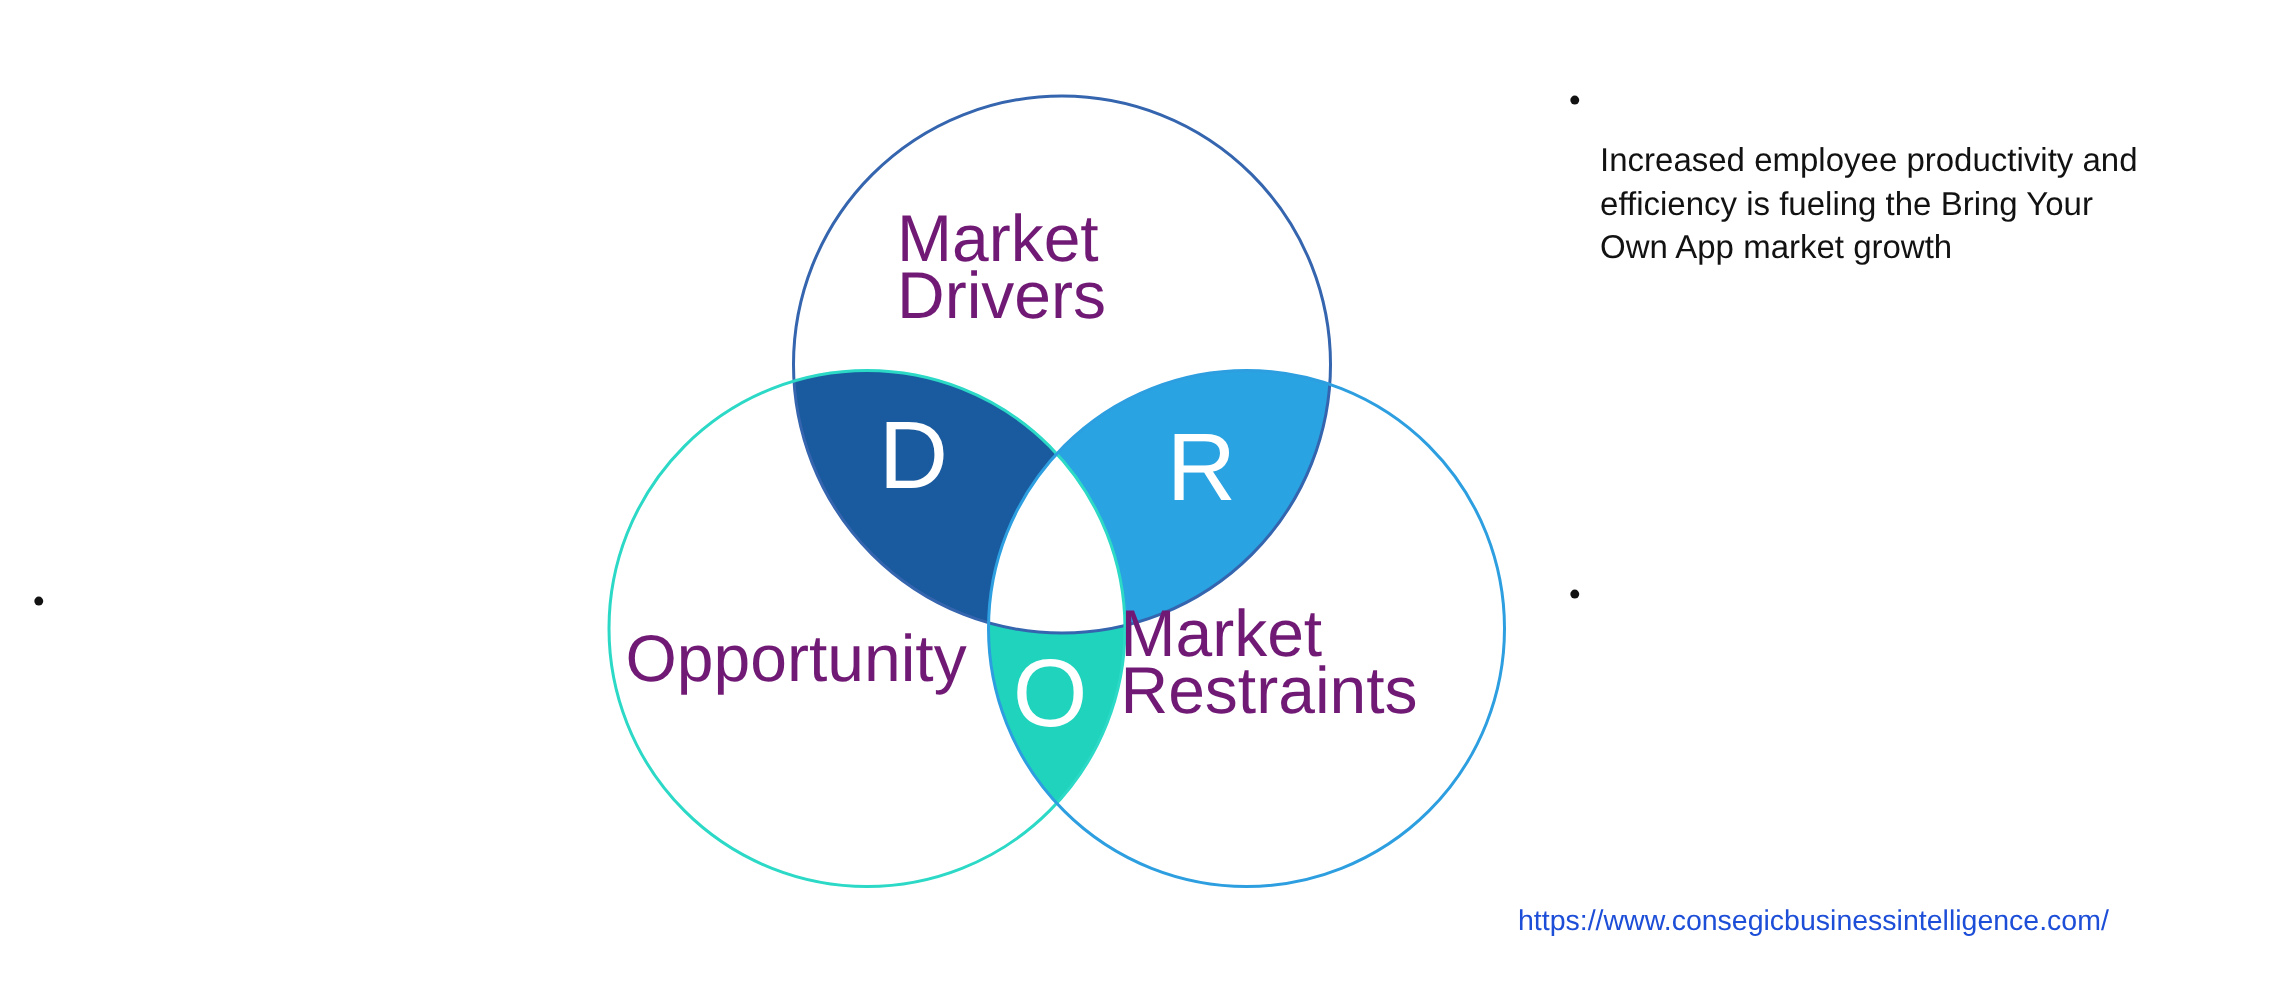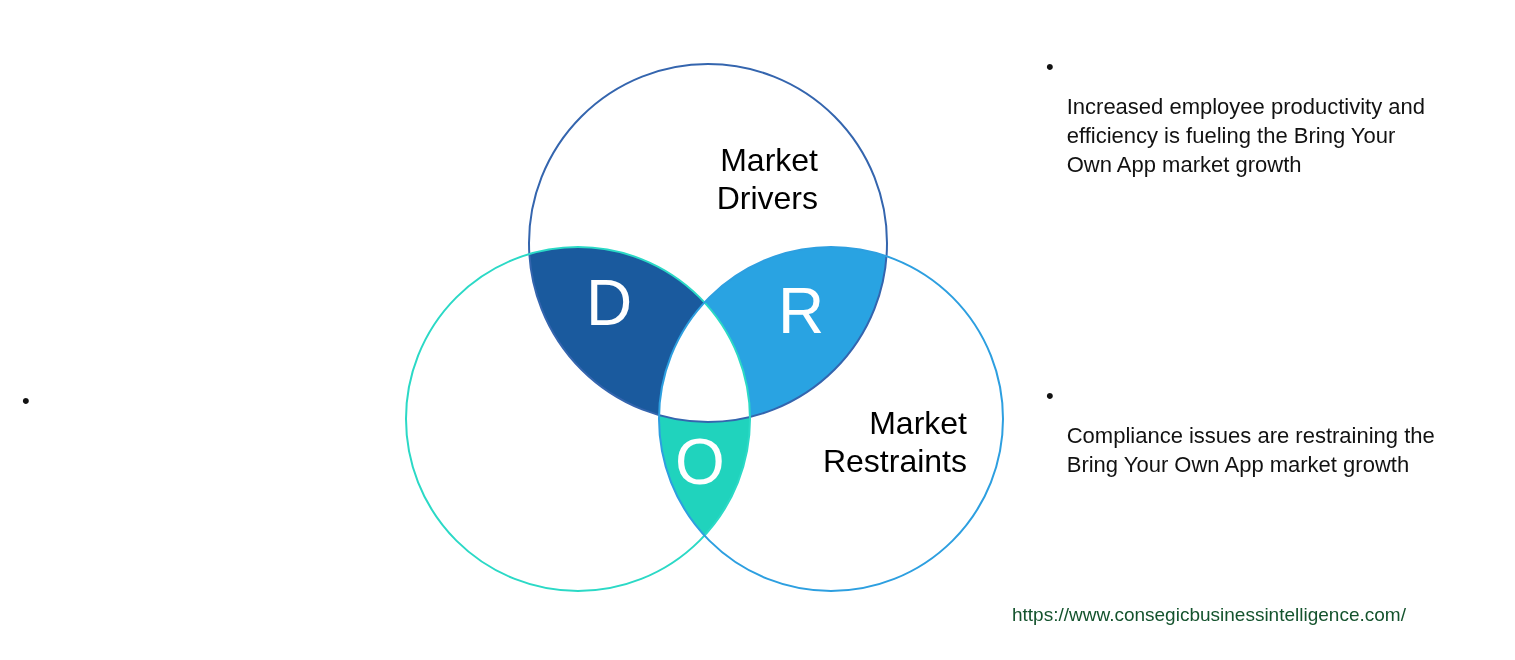--- a/index.html
+++ b/index.html
@@ -7,24 +7,24 @@
     position: relative;
     width: 1515px;
     height: 660px;
     background: #ffffff;
     font-family: "Liberation Sans", sans-serif;
     overflow: hidden;
   }
   .venn-svg { position: absolute; left: 0; top: 0; }
   .circle-label {
     position: absolute;
-    text-align: right;
+    text-align: left;
     white-space: pre-line;
-    color: #000000;
-    font-size: 32px;
+    color: #701a75;
+    font-size: 44px;
     line-height: 38px;
   }
   .region-letter {
     position: absolute;
     width: 100px;
     height: 70px;
     line-height: 70px;
     text-align: center;
     color: #ffffff;
     font-size: 64px;
@@ -46,21 +46,21 @@
     white-space: pre-line;
     margin-top: 40px;
   }
   .bullet-left  { left: 22px;  top: 386px; gap: 9px;  width: 370px; }
   .bullet-right-top { left: 1046px; top: 52px;  gap: 13px; width: 450px; }
   .bullet-right-mid { left: 1046px; top: 381px; gap: 13px; width: 460px; }
   .source-url {
     position: absolute;
     left: 1012px;
     top: 604px;
-    color: #14532d;
+    color: #1d4ed8;
     font-size: 19px;
     font-weight: 400;
   }
   .label-drivers    { left: 598px; top: 141px; width: 220px; }
   .label-opportunity{ left: 417px; top: 421px; width: 220px; }
   .label-restraints { left: 747px; top: 404px; width: 220px; }
   .letter-d { left: 559px; top: 268px; }
   .letter-r { left: 751px; top: 276px; }
   .letter-o { left: 650px; top: 427px; }
 </style>
@@ -98,20 +98,21 @@
     </g>
 
     <circle cx="708" cy="243" r="179" fill="none" stroke-width="2" stroke="#3465AE"></circle>
     <circle cx="578" cy="419" r="172" fill="none" stroke-width="2" stroke="#2BD9C6"></circle>
     <circle cx="831" cy="419" r="172" fill="none" stroke-width="2" stroke="#2D9FE0"></circle>
   </svg>
 
   <div class="circle-label label-drivers">Market
 Drivers</div>
 
+  <div class="circle-label label-opportunity">Opportunity</div>
 
   <div class="circle-label label-restraints">Market
 Restraints</div>
 
   <div class="region-letter letter-d">D</div>
 
   <div class="region-letter letter-r">R</div>
 
   <div class="region-letter letter-o">O</div>
 
@@ -121,19 +122,17 @@
 
   <div class="bullet bullet-right-top">
     <span class="dot">•</span>
     <span class="bullet-text">Increased employee productivity and
 efficiency is fueling the Bring Your
 Own App market growth</span>
   </div>
 
   <div class="bullet bullet-right-mid">
     <span class="dot">•</span>
-    <span class="bullet-text">Compliance issues are restraining the
-Bring Your Own App market growth</span>
   </div>
 
   <div class="source-url">https://www.consegicbusinessintelligence.com/</div>
 
 </div>
 
 </body></html>

